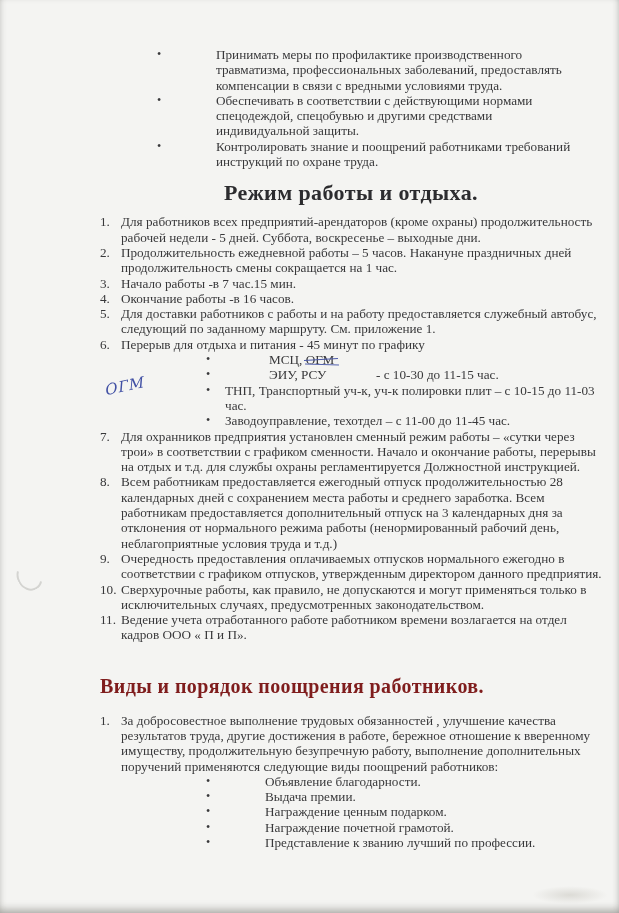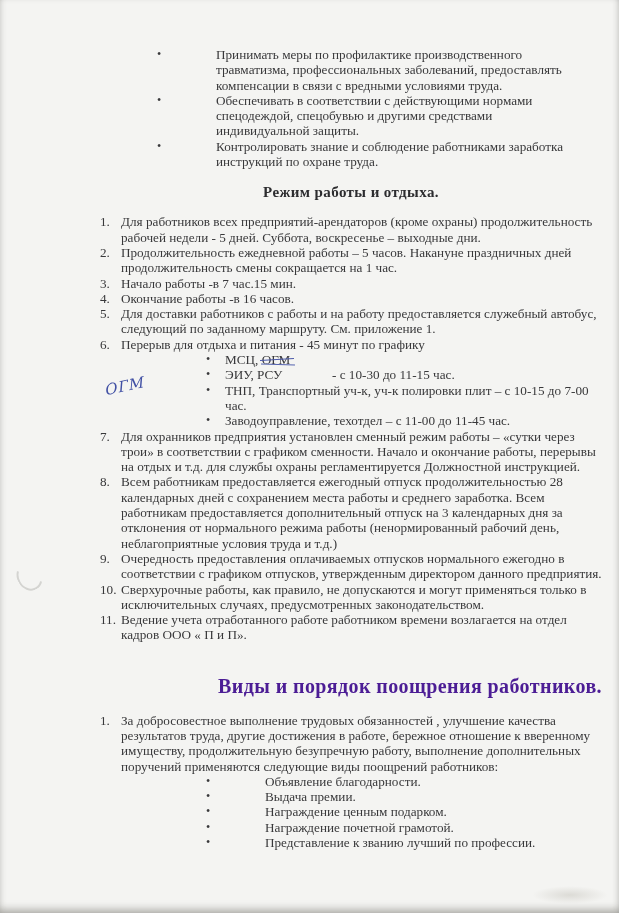--- a/index.html
+++ b/index.html
@@ -14,33 +14,33 @@
     font-family:"Liberation Serif",serif;
     color:#38383a;
   }
   .content{position:absolute;left:100px;top:47px;width:502px;font-size:13.2px;line-height:15.3px;}
   
   .intro-list{list-style:none;margin:0 0 0 57px;padding:0;width:428px;}
   .b-item{display:flex;}
   .blt{flex:0 0 19px;text-align:left;font-size:12px;}
   .btxt{flex:1;margin-left:40px;}
   
-  h1.sec{font-size:15px;line-height:23px;font-weight:bold;text-align:center;
+  h1.sec{font-size:22px;line-height:23px;font-weight:bold;text-align:center;
          margin:12px 0 10px 0;color:#2c2c2f;letter-spacing:.4px;}
-  h2.sec{font-size:20px;line-height:24px;font-weight:bold;text-align:right;
-         margin:31px 0 15px 0;color:#4c1d95;letter-spacing:.4px;}
+  h2.sec{font-size:20px;line-height:24px;font-weight:bold;text-align:left;
+         margin:31px 0 15px 0;color:#7f1d1d;letter-spacing:.4px;}
   
   .numlist{margin:0;padding:0;}
   .n-item{display:flex;}
   .num{flex:0 0 21px;}
   .ntxt{flex:1;}
   
   .schedule{margin-left:85px;}
   .s-row{display:flex;position:relative;}
-  .s-label{flex:0 0 107px;}
+  .s-label{flex:0 0 107px;margin-left:44px;}
   .s-time{flex:1;}
   
   .pen-strike{position:relative;display:inline-block;}
   .pen-strike::before{content:"";position:absolute;left:-2px;right:-3px;top:48%;height:1.4px;
       background:#4a58a8;transform:rotate(-3deg);}
   .pen-strike::after{content:"";position:absolute;left:-1px;right:-4px;top:78%;height:1.3px;
       background:#5563af;transform:rotate(2deg);}
   
   .hand{position:absolute;left:-101px;top:-4px;font-family:"DejaVu Serif",serif;
       font-style:italic;font-size:15px;color:#4150a4;letter-spacing:1px;
@@ -65,21 +65,21 @@
       <li class="b-item">
         <span class="blt">•</span>
         <span class="btxt">Принимать меры по профилактике производственного травматизма, профессиональных заболеваний, предоставлять компенсации в связи с вредными условиями труда.</span>
       </li>
       <li class="b-item">
         <span class="blt">•</span>
         <span class="btxt">Обеспечивать в соответствии с действующими нормами спецодеждой, спецобувью и другими средствами индивидуальной защиты.</span>
       </li>
       <li class="b-item">
         <span class="blt">•</span>
-        <span class="btxt">Контролировать знание и соблюдение работниками заработка инструкций по  охране труда.</span>
+        <span class="btxt">Контролировать знание и поощрений работниками требований инструкций по  охране труда.</span>
       </li>
     </ul>
 
     <h1 class="sec">Режим работы и отдыха.</h1>
 
     <div class="numlist">
 
       <div class="n-item">
         <span class="num">1.</span>
         <div class="ntxt">Для работников всех предприятий-арендаторов (кроме охраны) продолжительность рабочей недели - 5 дней. Суббота, воскресенье – выходные дни.</div>
@@ -111,21 +111,21 @@
               <span class="s-label"><span>МСЦ, </span><span class="pen-strike">ОГМ</span></span>
             </div>
             <div class="s-row">
               <span class="blt">•</span>
               <span class="s-label"><span>ЭИУ, РСУ</span></span>
               <span class="s-time">- с 10-30 до 11-15 час.</span>
             </div>
             <div class="s-row">
               <span class="hand">ОГМ</span>
               <span class="blt">•</span>
-              <span class="s-time">ТНП, Транспортный уч-к, уч-к полировки плит – с 10-15 до 7-00 час.</span>
+              <span class="s-time">ТНП, Транспортный уч-к, уч-к полировки плит – с 10-15 до 11-03 час.</span>
             </div>
             <div class="s-row">
               <span class="blt">•</span>
               <span class="s-time">Заводоуправление, техотдел – с 11-00 до 11-45 час.</span>
             </div>
           </div>
         </div>
       </div>
 
       <div class="n-item">

